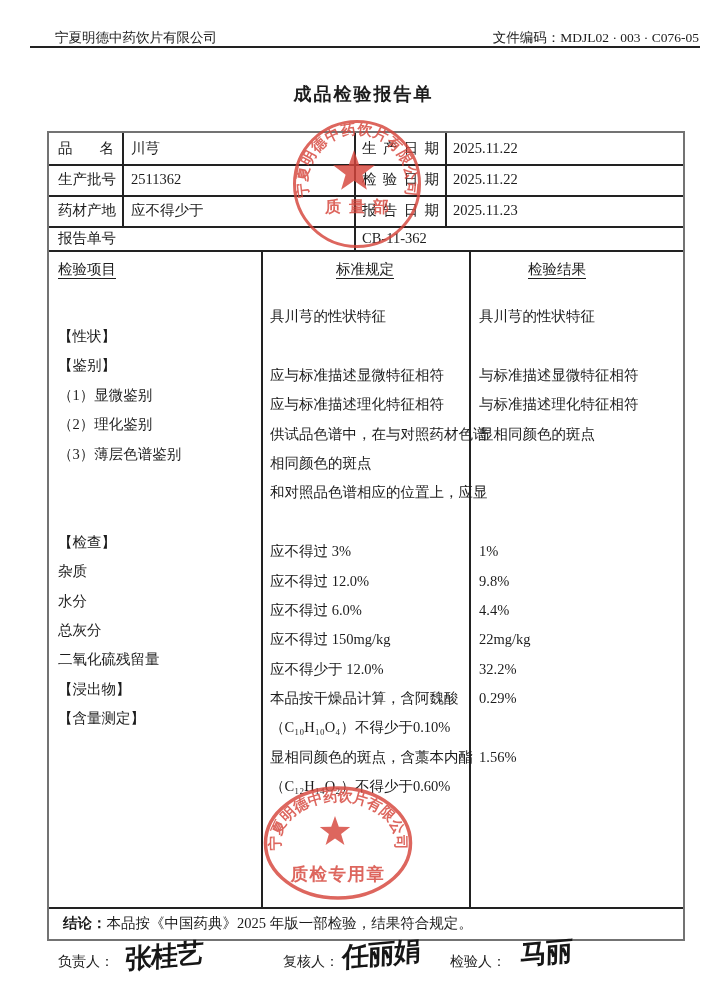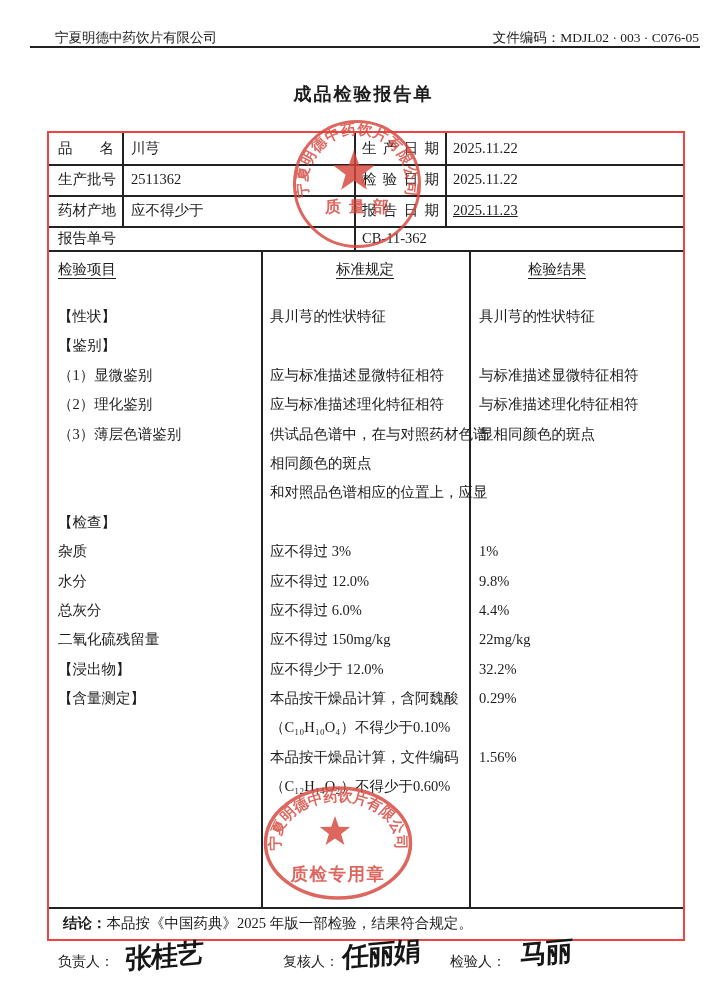--- a/index.html
+++ b/index.html
@@ -10,21 +10,21 @@
   }
   .abs { position:absolute; }
   .hline { position:absolute; background:#222; height:1.5px; }
   .vline { position:absolute; background:#222; width:1.5px; }
   .t14 { font-size:14.5px; line-height:31px; white-space:nowrap; }
   .jlabel { text-align:justify; text-align-last:justify; }
   .hdr-small { font-size:13.5px; white-space:nowrap; }
   .title { font-size:18px; font-weight:bold; letter-spacing:2px; white-space:nowrap; }
   .colhead { font-size:14.5px; text-decoration:underline; text-underline-offset:4px; white-space:nowrap; }
   .tline { display:flex; height:29.4px; line-height:29.4px; font-size:14.5px; }
-  .tline .c1 { width:204px; padding-left:9px; white-space:pre; overflow:visible; }
+  .tline .c1 { width:204px; padding-left:9px; white-space:pre; overflow:visible;margin-top:20px; }
   .tline .c2 { width:200px; padding-left:8px; white-space:pre; overflow:visible; }
   .tline .c3 { padding-left:9px; white-space:pre; overflow:visible; }
   .concl { font-size:14.5px; line-height:31px; white-space:nowrap; }
   .sig-label { font-size:14px; white-space:nowrap; }
   .sig-name { font-size:27px; font-weight:600; white-space:nowrap;
               transform:rotate(-5deg) skewX(-6deg); letter-spacing:-1px; color:#161616; }
   .stamp { opacity:0.82; }
 </style>
 </head>
 <body>
@@ -32,21 +32,21 @@
 <div class="page">
 
   <div class="abs hdr-small" style="left:55px; top:29px;">宁夏明德中药饮片有限公司</div>
   <div class="abs hdr-small" style="right:28px; top:29px;">
     <span>文件编码：</span><span>MDJL02 · 003 · C076-05</span>
   </div>
   <div class="abs" style="left:30px; right:27px; top:46px; height:2px; background:#222;"></div>
 
   <div class="abs title" style="left:0; right:0; top:82px; text-align:center;">成品检验报告单</div>
 
-  <div class="abs" style="left:47px; top:131px; width:634px; height:806px; border:2px solid #ef4444;">
+  <div class="abs" style="left:47px; top:131px; width:634px; height:806px; border:2px solid #737373;">
 
     <div class="hline" style="left:0; width:634px; top:31px;"></div>
     <div class="hline" style="left:0; width:634px; top:62px;"></div>
     <div class="hline" style="left:0; width:634px; top:93px;"></div>
     <div class="hline" style="left:0; width:634px; top:117px;"></div>
     <div class="hline" style="left:0; width:634px; top:774px; height:2px;"></div>
 
     <div class="vline" style="top:0; height:93px; left:73px;"></div>
     <div class="vline" style="top:0; height:117px; left:305px;"></div>
     <div class="vline" style="top:0; height:93px; left:396px;"></div>
@@ -59,21 +59,21 @@
     <div class="abs t14" style="left:404px; top:0;">2025.11.22</div>
 
     <div class="abs t14 jlabel" style="left:9px; top:31px; width:56px;">生产批号</div>
     <div class="abs t14" style="left:82px; top:31px;">2511362</div>
     <div class="abs t14 jlabel" style="left:313px; top:31px; width:77px;">检验日期</div>
     <div class="abs t14" style="left:404px; top:31px;">2025.11.22</div>
 
     <div class="abs t14 jlabel" style="left:9px; top:62px; width:56px;">药材产地</div>
     <div class="abs t14" style="left:82px; top:62px;">应不得少于</div>
     <div class="abs t14 jlabel" style="left:313px; top:62px; width:77px;">报告日期</div>
-    <div class="abs t14" style="left:404px; top:62px;text-decoration:underline;">2025.11.23</div>
+    <div class="abs t14" style="left:404px; top:62px;">2025.11.23</div>
 
     <div class="abs t14" style="left:9px; top:93px; line-height:24px;">报告单号</div>
     <div class="abs t14" style="left:313px; top:93px; line-height:24px;">CB-11-362</div>
 
     <div class="abs colhead" style="left:9px; top:127px;">检验项目</div>
     <div class="abs colhead" style="left:212px; top:127px; width:208px; text-align:center;">标准规定</div>
     <div class="abs colhead" style="left:420px; top:127px; width:176px; text-align:center;">检验结果</div>
 
     <div class="abs" style="left:0; top:169px; width:634px;">
       <div class="tline">
@@ -146,21 +146,21 @@
           <span class="c2">本品按干燥品计算，含阿魏酸</span>
           <span class="c3">0.29%</span>
         </div>
       <div class="tline">
           <span class="c1"></span>
           <span class="c2">（C₁₀H₁₀O₄）不得少于0.10%</span>
           <span class="c3"></span>
         </div>
       <div class="tline">
           <span class="c1"></span>
-          <span class="c2">本品按干燥品计算，文件编码</span>
+          <span class="c2">显相同颜色的斑点，含藁本内酯</span>
           <span class="c3">1.56%</span>
         </div>
       <div class="tline">
           <span class="c1"></span>
           <span class="c2">（C₁₂H₁₄O₂）不得少于0.60%</span>
           <span class="c3"></span>
         </div>
     </div>
 
     <div class="abs concl" style="left:14px; top:775px;">

